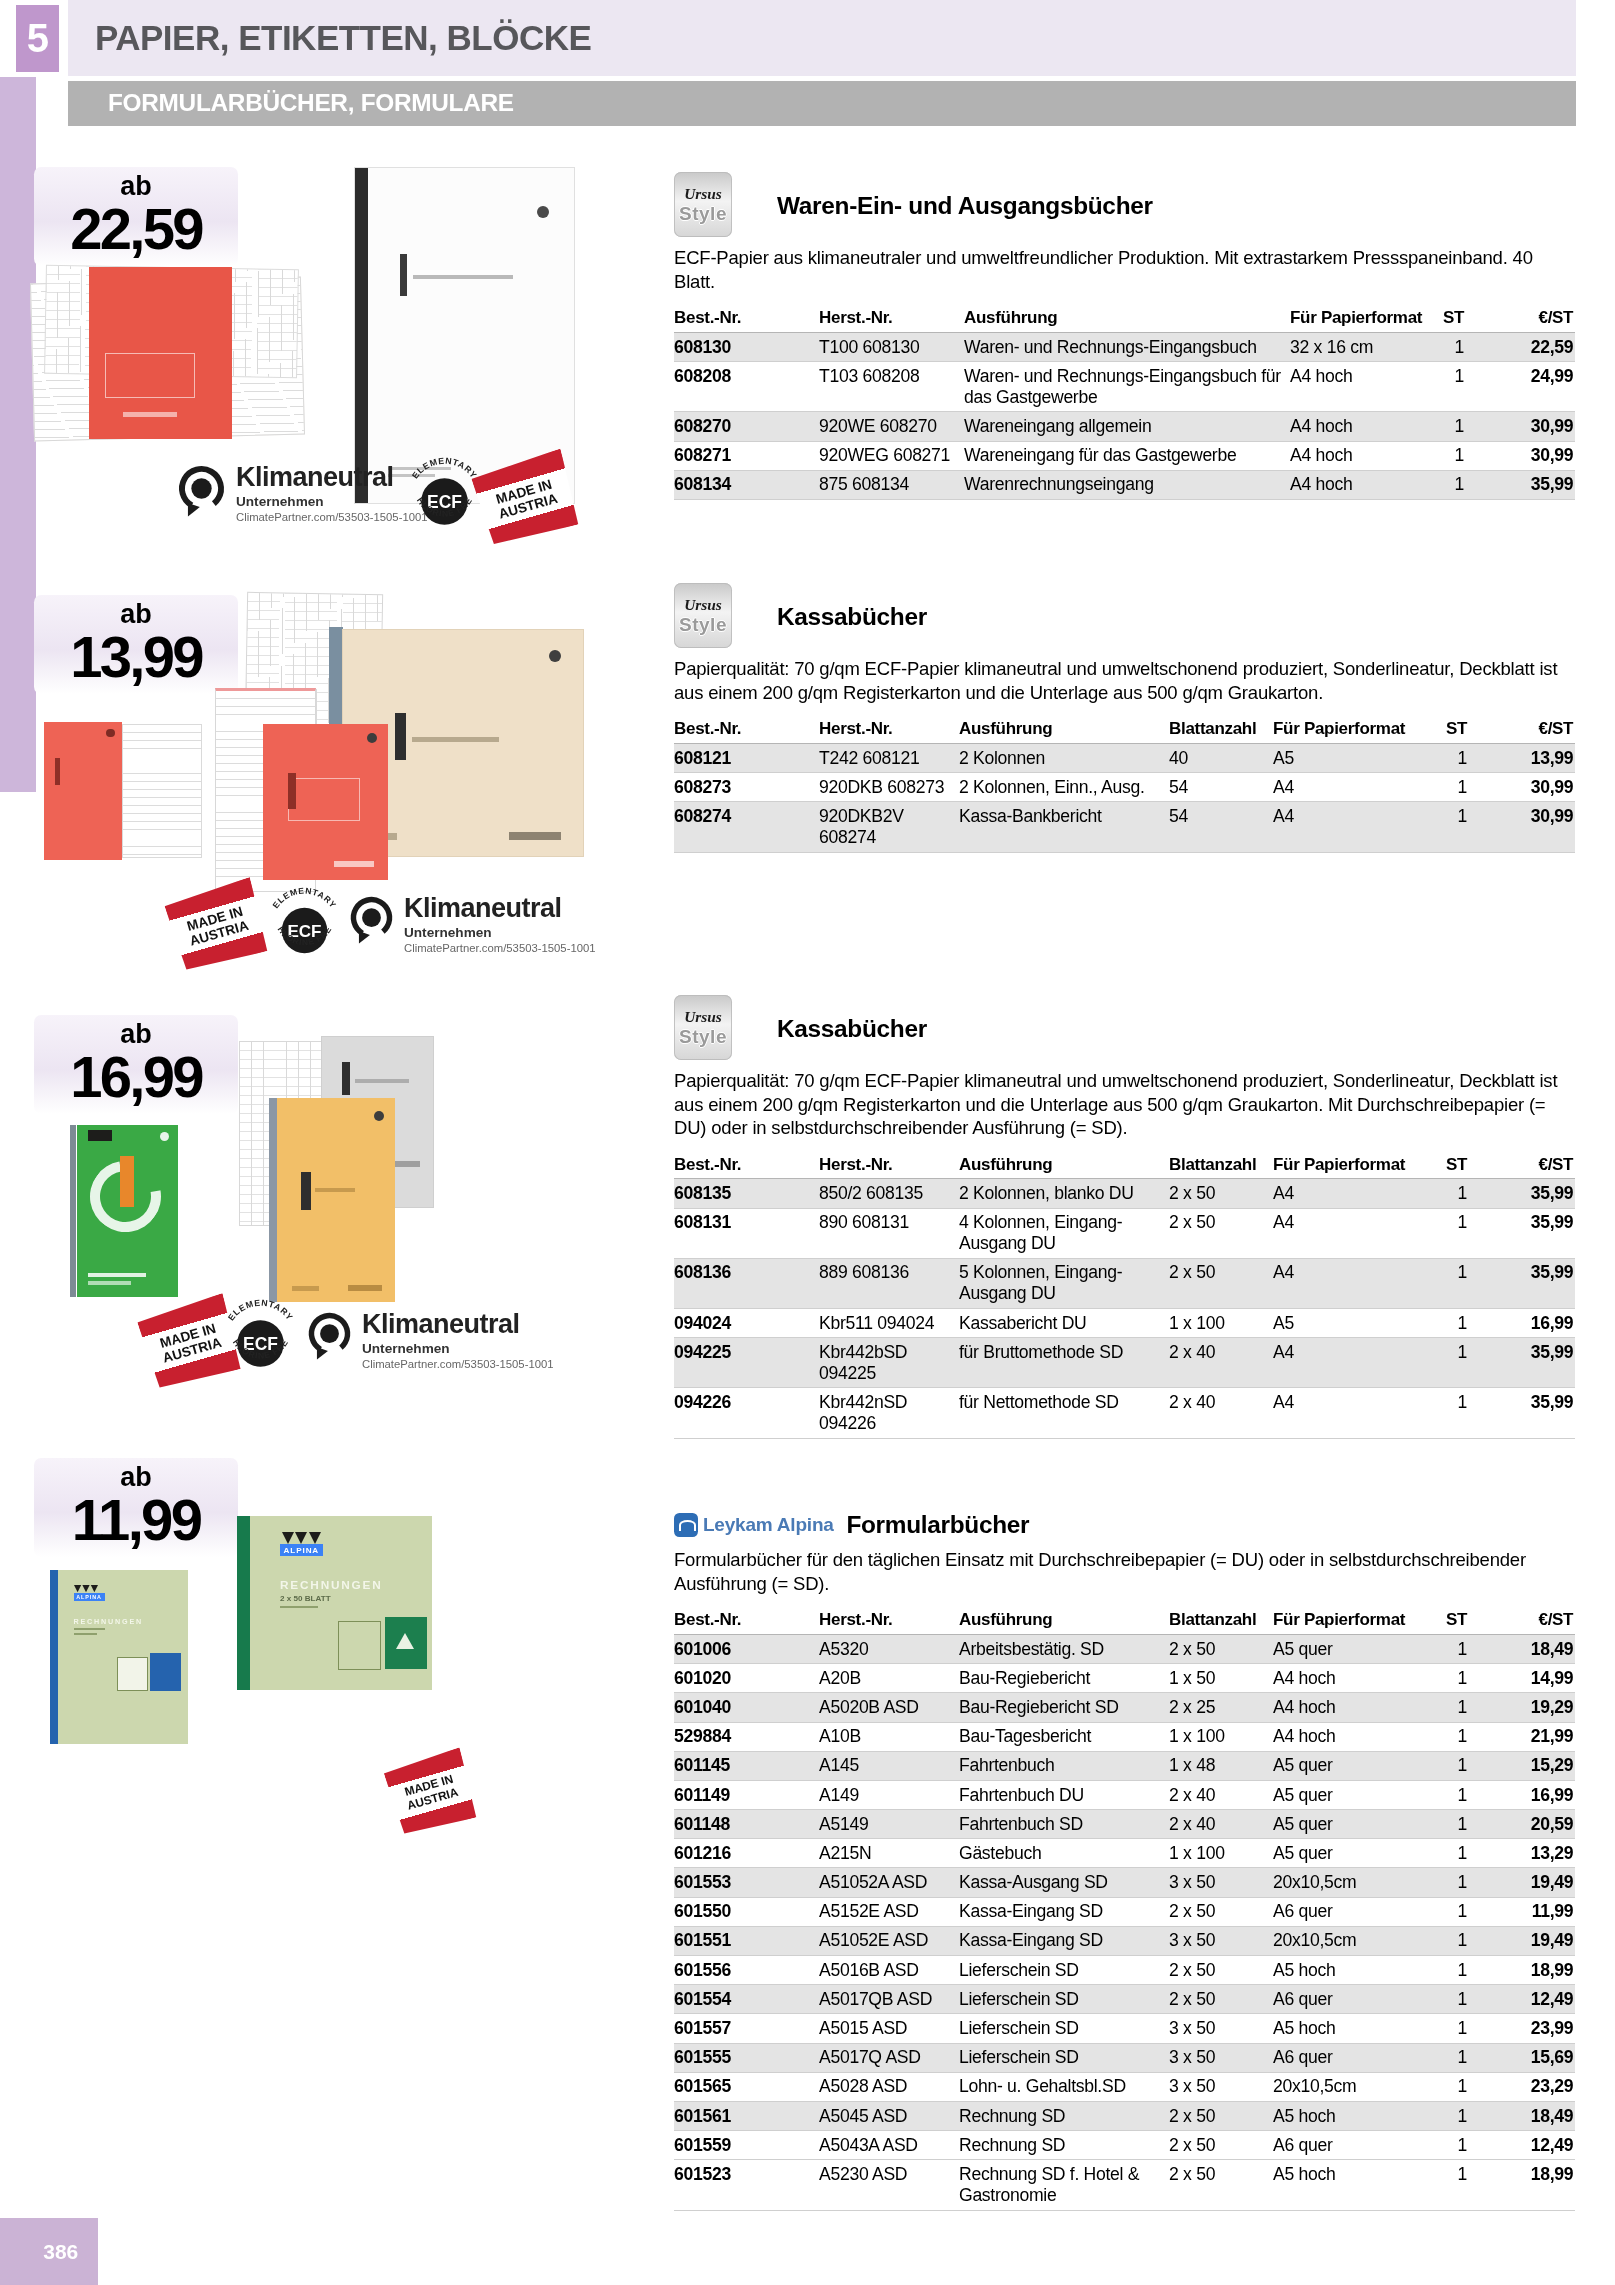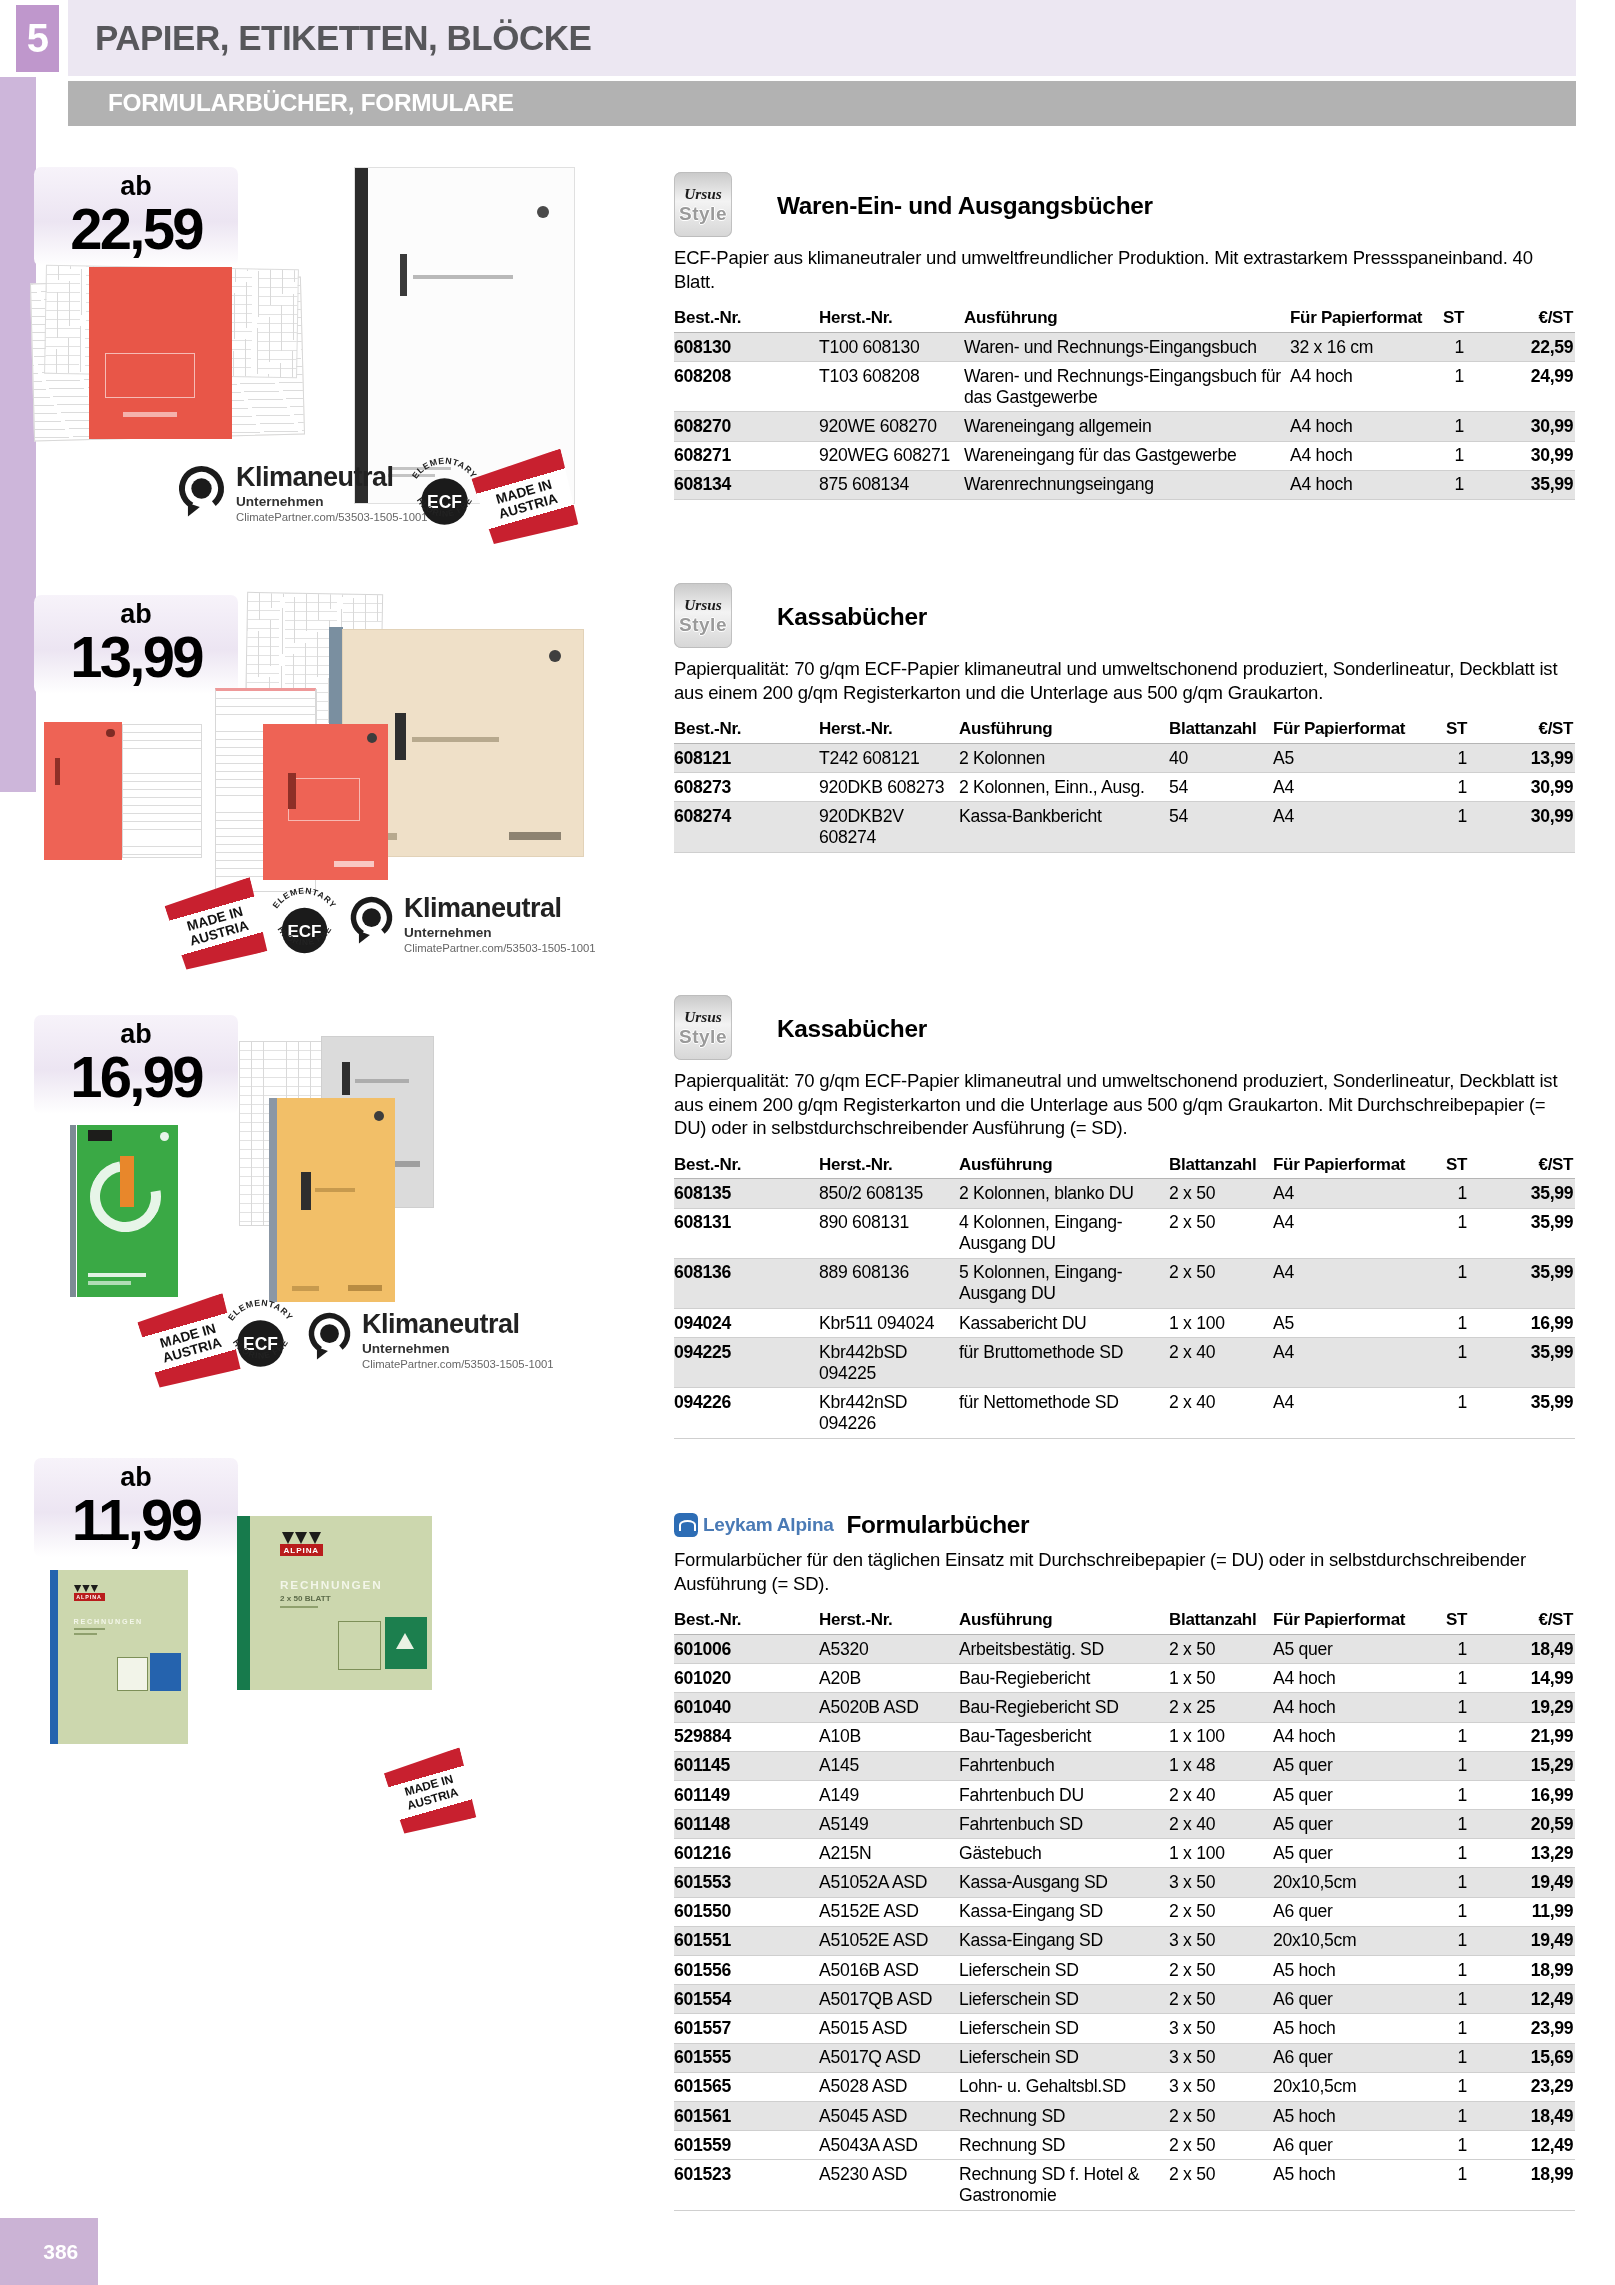--- a/index.html
+++ b/index.html
@@ -78,21 +78,21 @@
   .ph-el { position:absolute; }
   .lines { background:repeating-linear-gradient(180deg,#ffffff 0 7.2px,#dcdcdc 7.2px 8.1px); }
   .grid-l { background:
       repeating-linear-gradient(90deg, transparent 0 11px, #d9d9d9 11px 11.8px),
       repeating-linear-gradient(180deg,#ffffff 0 8.1px,#e2e2e2 8.1px 9px); }
   .dot { position:absolute; width:11.8px; height:11.8px; border-radius:50%; background:#4a4a4a; }
 
   .alp-trees { display:flex; gap:1.8px; justify-content:center; }
   .alp-trees i { width:0; height:0; border-left:6.3px solid transparent; border-right:6.3px solid transparent;
     border-top:12.7px solid #1d1d1b; }
-  .alp-box { background:#b91c1c; color:#fff; font-size:8.1px; font-weight:bold; text-align:center;
+  .alp-box { background:#3b82f6; color:#fff; font-size:8.1px; font-weight:bold; text-align:center;
     letter-spacing:0.9px; padding:1.8px 3.6px; }
   .alp-title { color:#f3f6e9; font-weight:bold; letter-spacing:1.8px; }
   .alp-sub { color:#5d6c4a; font-weight:bold; }
 </style>
 </head>
 <body>
 
 <div class="page">
 
   <div class="header-band"></div>

